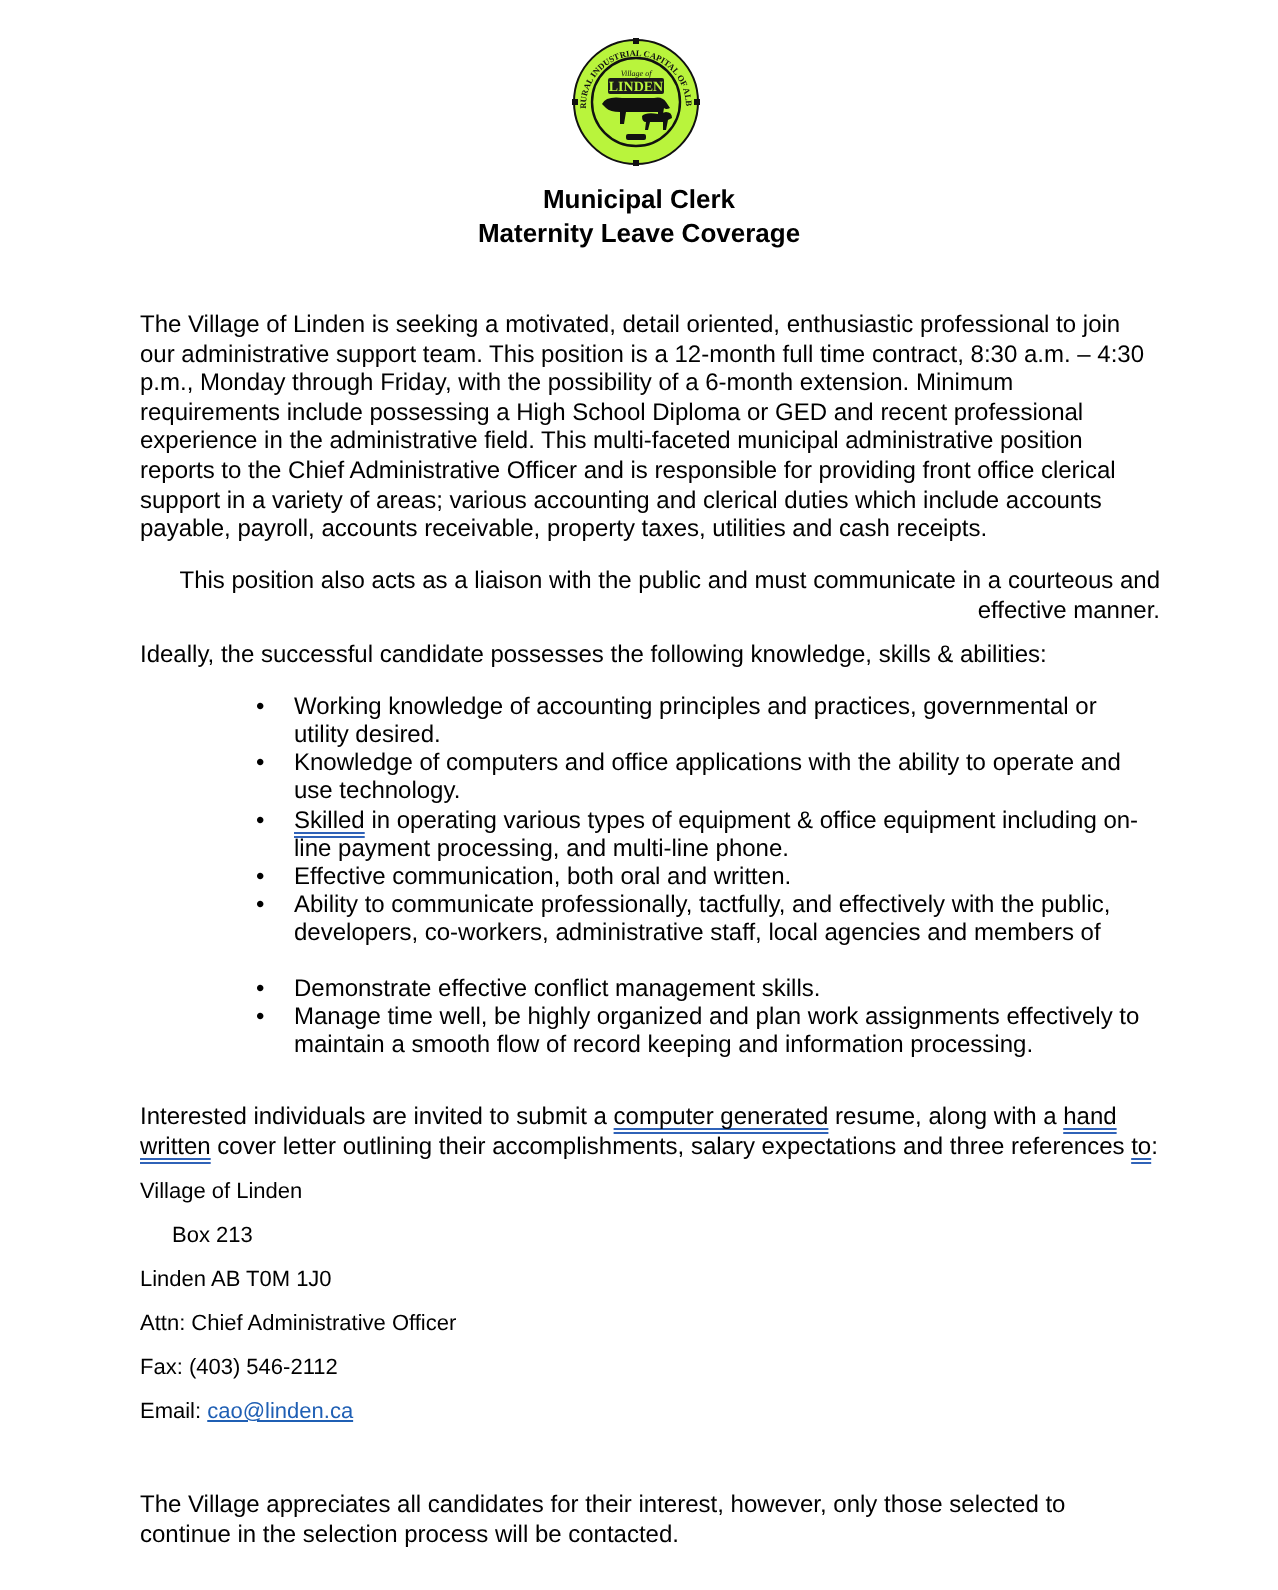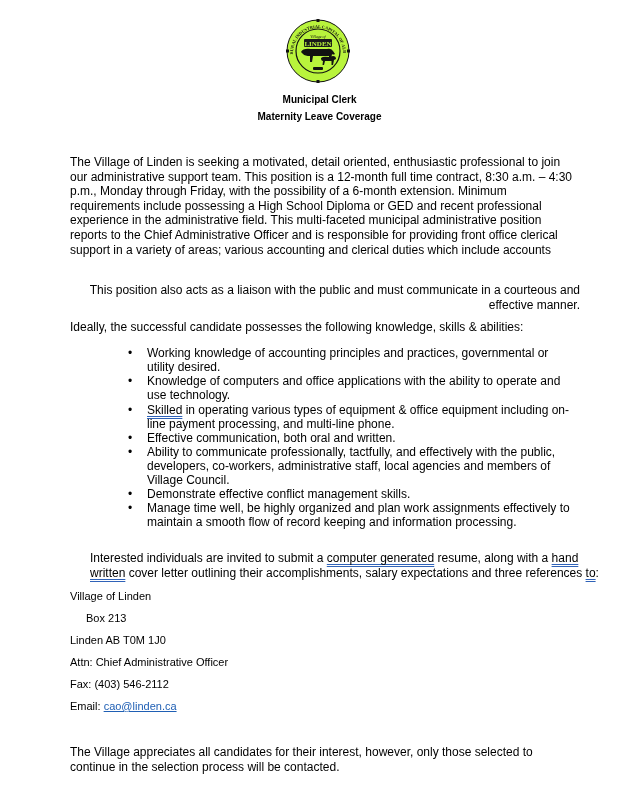--- a/index.html
+++ b/index.html
@@ -1,21 +1,21 @@
 <!DOCTYPE html>
 <html><head>
 <meta charset="utf-8">
 <style>
   html, body { margin: 0; padding: 0; background: #ffffff; }
   body { width: 639px; height: 795px; position: relative; overflow: hidden;
          font-family: "Liberation Sans", sans-serif; color: #000; }
   .page { position: absolute; left: 0; top: 0; width: 639px; height: 795px; }
   .logo { position: absolute; left: 283px; top: 18px; width: 70px; height: 66px; }
   .title { position: absolute; left: 0; width: 639px; text-align: center;
-           font-weight: bold; font-size: 10px; line-height: 17px; }
+           font-weight: bold; font-size: 13px; line-height: 17px; }
   .title1 { top: 91px; }
   .title2 { top: 108px; }
   .para { position: absolute; left: 70px; width: 510px; font-size: 12px; line-height: 14.6px; white-space: nowrap; }
   .line { display: block; }
   .bullets { position: absolute; left: 0; top: 0; }
   .bullet { position: absolute; left: 0; width: 639px; font-size: 12px; line-height: 14.2px; }
   .bullet .dot { position: absolute; left: 128px; top: 0; font-size: 12px; }
   .bullet .txt { position: absolute; left: 147px; top: 0; white-space: nowrap; }
   .gram { text-decoration: underline double #2f62b8; text-underline-offset: 2px; text-decoration-thickness: 1px; text-align: center; }
   .addr { position: absolute; left: 70px; font-size: 11px; line-height: 14px; white-space: nowrap; }
@@ -61,20 +61,21 @@
   <div class="title title2">Maternity Leave Coverage</div>
 
   <div class="para" style="top:155px;">
     <span class="line">The Village of Linden is seeking a motivated, detail oriented, enthusiastic professional to join</span>
     <span class="line">our administrative support team. This position is a 12-month full time contract, 8:30 a.m. – 4:30</span>
     <span class="line">p.m., Monday through Friday, with the possibility of a 6-month extension. Minimum</span>
     <span class="line">requirements include possessing a High School Diploma or GED and recent professional</span>
     <span class="line">experience in the administrative field. This multi-faceted municipal administrative position</span>
     <span class="line">reports to the Chief Administrative Officer and is responsible for providing front office clerical</span>
     <span class="line">support in a variety of areas; various accounting and clerical duties which include accounts</span>
+    <span class="line">payable, payroll, accounts receivable, property taxes, utilities and cash receipts.</span>
   </div>
 
   <div class="para" style="top:283px;text-align:right;">
     <span class="line">This position also acts as a liaison with the public and must communicate in a courteous and</span>
     <span class="line">effective manner.</span>
   </div>
 
   <div class="para" style="top:320px;">Ideally, the successful candidate possesses the following knowledge, skills &amp; abilities:</div>
 
   <div class="bullets">
@@ -103,39 +104,38 @@
       <span class="dot">•</span>
       <span class="txt">
           <span class="line">Effective communication, both oral and written.</span>
         </span>
     </div>
     <div class="bullet" style="top:445px;">
       <span class="dot">•</span>
       <span class="txt">
           <span class="line">Ability to communicate professionally, tactfully, and effectively with the public,</span>
           <span class="line">developers, co-workers, administrative staff, local agencies and members of</span>
-          <span class="line">Village Council.</span>
         </span>
     </div>
     <div class="bullet" style="top:487px;">
       <span class="dot">•</span>
       <span class="txt">
           <span class="line">Demonstrate effective conflict management skills.</span>
         </span>
     </div>
     <div class="bullet" style="top:501px;">
       <span class="dot">•</span>
       <span class="txt">
           <span class="line">Manage time well, be highly organized and plan work assignments effectively to</span>
           <span class="line">maintain a smooth flow of record keeping and information processing.</span>
         </span>
     </div>
   </div>
 
-  <div class="para" style="top:551px;margin-left:20px;">
+  <div class="para" style="top:551px;">
     <span class="line"><span>Interested individuals are invited to submit a </span><span class="gram">computer generated</span><span> resume, along with a </span><span class="gram">hand</span></span>
     <span class="line"><span class="gram">written</span><span> cover letter outlining their accomplishments, salary expectations and three references </span><span class="gram">to</span><span>:</span></span>
   </div>
 
   <div class="addr" style="top:589px;">Village of Linden</div>
   <div class="addr" style="top:611px;margin-left:16px;">Box 213</div>
   <div class="addr" style="top:633px;">Linden AB T0M 1J0</div>
   <div class="addr" style="top:655px;">Attn: Chief Administrative Officer</div>
   <div class="addr" style="top:677px;">Fax: (403) 546-2112</div>
   <div class="addr" style="top:699px;">

